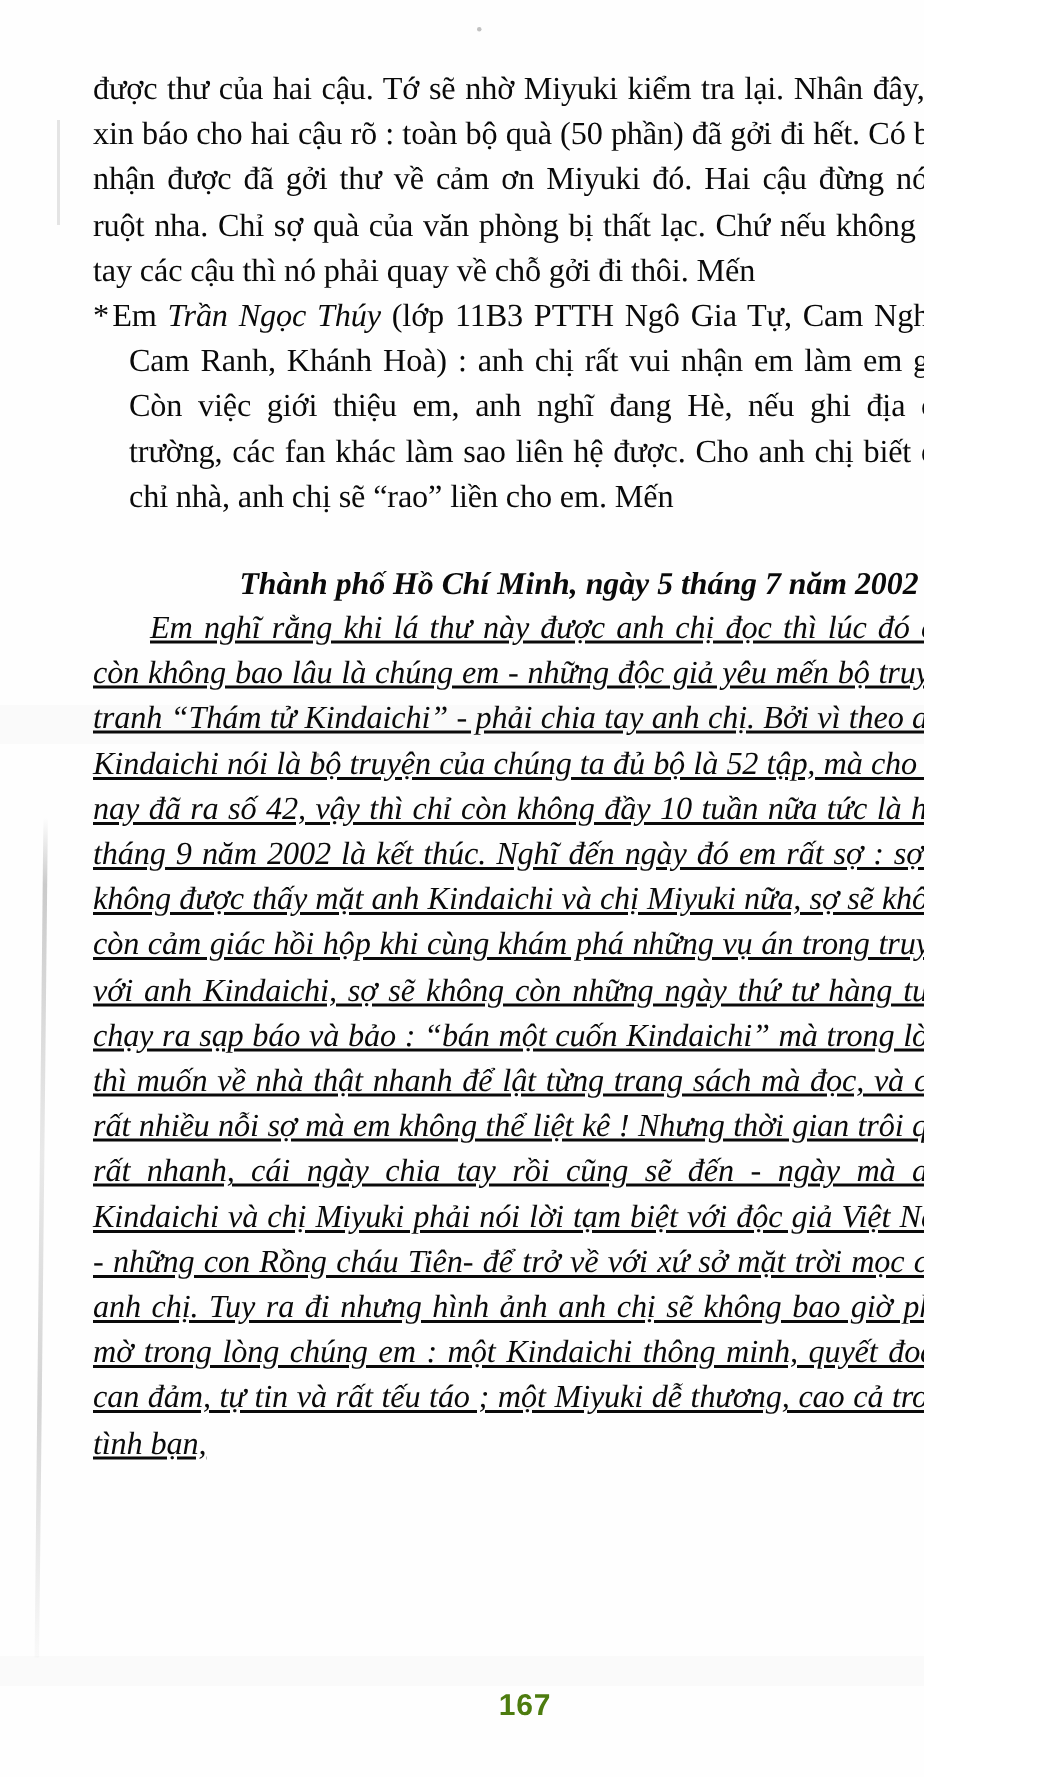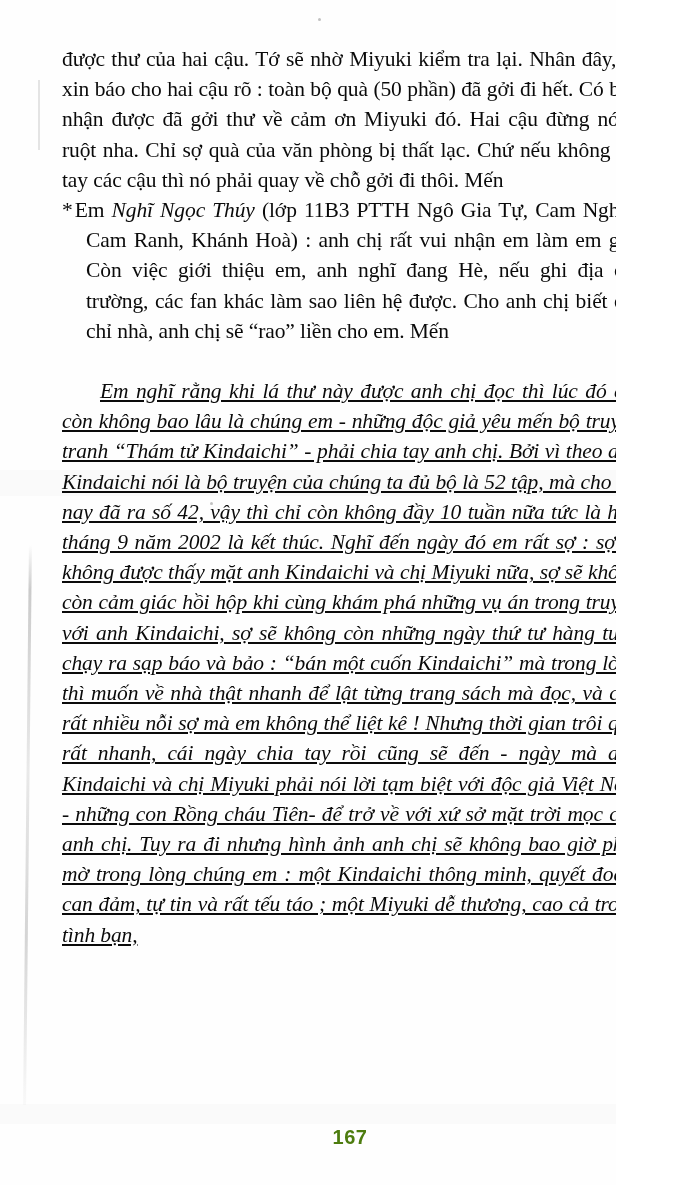--- a/index.html
+++ b/index.html
@@ -148,25 +148,26 @@
   <div class="scan-speck" style="left:210px;top:502px;width:3px;height:3px;"></div>
   <div class="scan-speck" style="left:668px;top:214px;width:3px;height:3px;"></div>
   <div class="scan-band" style="top:470px;height:26px;"></div>
   <div class="scan-band" style="top:1104px;height:20px;"></div>
 
   <div class="content">
 
     <p class="block para-reply">được thư của hai cậu. Tớ sẽ nhờ Miyuki kiểm tra lại. Nhân đây, tớ xin báo cho hai cậu rõ : toàn bộ quà (50 phần) đã gởi đi hết. Có bạn nhận được đã gởi thư về cảm ơn Miyuki đó. Hai cậu đừng nóng ruột nha. Chỉ sợ quà của văn phòng bị thất lạc. Chứ nếu không tới tay các cậu thì nó phải quay về chỗ gởi đi thôi. Mến</p>
 
     <p class="block para-star">
-      <span class="star">*</span><span>Em </span><span class="ital">Nghĩ Ngọc Thúy</span><span> (lớp 11B3 PTTH Ngô Gia Tự, Cam Nghĩa, Cam Ranh, Khánh Hoà) : anh chị rất vui nhận em làm em gái. Còn việc giới thiệu em, anh nghĩ đang Hè, nếu ghi địa chỉ trường, các fan khác làm sao liên hệ được. Cho anh chị biết địa chỉ nhà, anh chị sẽ “rao” liền cho em. Mến</span>
+      <span class="star">*</span><span>Em </span><span class="ital">Trần Ngọc Thúy</span><span> (lớp 11B3 PTTH Ngô Gia Tự, Cam Nghĩa, Cam Ranh, Khánh Hoà) : anh chị rất vui nhận em làm em gái. Còn việc giới thiệu em, anh nghĩ đang Hè, nếu ghi địa chỉ trường, các fan khác làm sao liên hệ được. Cho anh chị biết địa chỉ nhà, anh chị sẽ “rao” liền cho em. Mến</span>
     </p>
 
 
     <div class="salutation">
+      <span class="line">Thành phố Hồ Chí Minh, ngày 5 tháng 7 năm 2002</span>
     </div>
 
     <p class="block para-body">Em nghĩ rằng khi lá thư này được anh chị đọc thì lúc đó chỉ còn không bao lâu là chúng em - những độc giả yêu mến bộ truyện tranh “Thám tử Kindaichi” - phải chia tay anh chị. Bởi vì theo anh Kindaichi nói là bộ truyện của chúng ta đủ bộ là 52 tập, mà cho tới nay đã ra số 42, vậy thì chỉ còn không đầy 10 tuần nữa tức là hơn tháng 9 năm 2002 là kết thúc. Nghĩ đến ngày đó em rất sợ : sợ sẽ không được thấy mặt anh Kindaichi và chị Miyuki nữa, sợ sẽ không còn cảm giác hồi hộp khi cùng khám phá những vụ án trong truyện với anh Kindaichi, sợ sẽ không còn những ngày thứ tư hàng tuần chạy ra sạp báo và bảo : “bán một cuốn Kindaichi” mà trong lòng thì muốn về nhà thật nhanh để lật từng trang sách mà đọc, và còn rất nhiều nỗi sợ mà em không thể liệt kê ! Nhưng thời gian trôi qua rất nhanh, cái ngày chia tay rồi cũng sẽ đến - ngày mà anh Kindaichi và chị Miyuki phải nói lời tạm biệt với độc giả Việt Nam - những con Rồng cháu Tiên- để trở về với xứ sở mặt trời mọc của anh chị. Tuy ra đi nhưng hình ảnh anh chị sẽ không bao giờ phai mờ trong lòng chúng em : một Kindaichi thông minh, quyết đoán, can đảm, tự tin và rất tếu táo ; một Miyuki dễ thương, cao cả trong tình bạn,</p>
 
   </div>
 
   <div class="page-number">167</div>
 
 </div>
 

